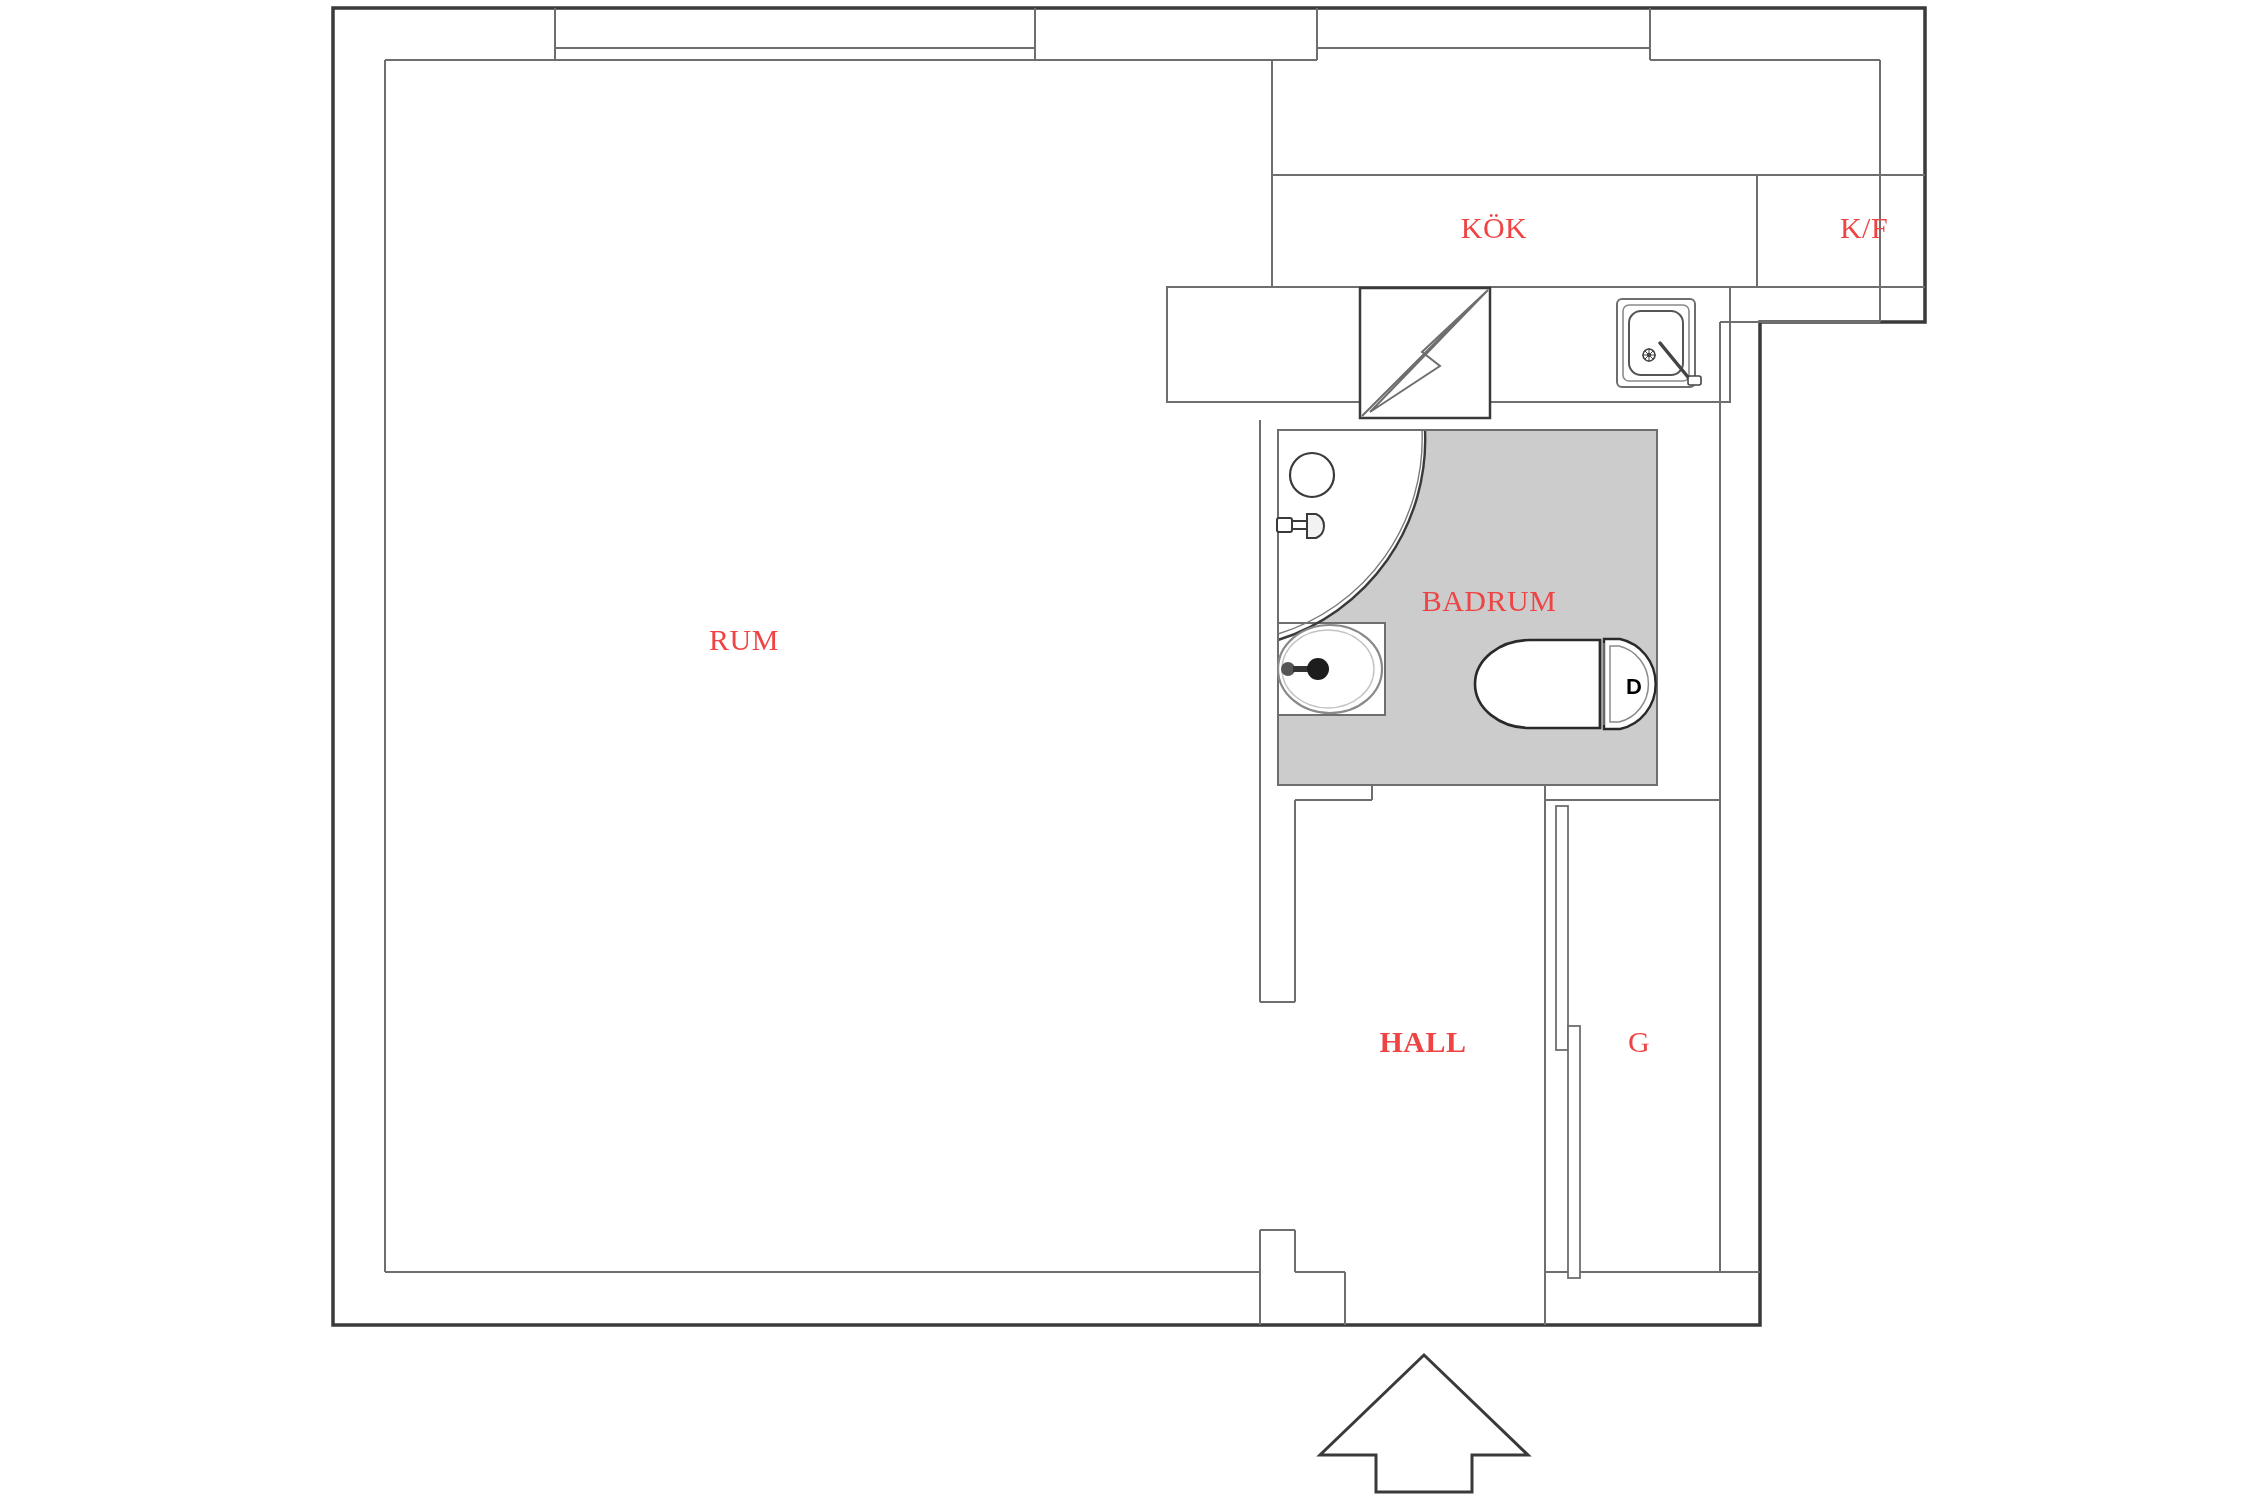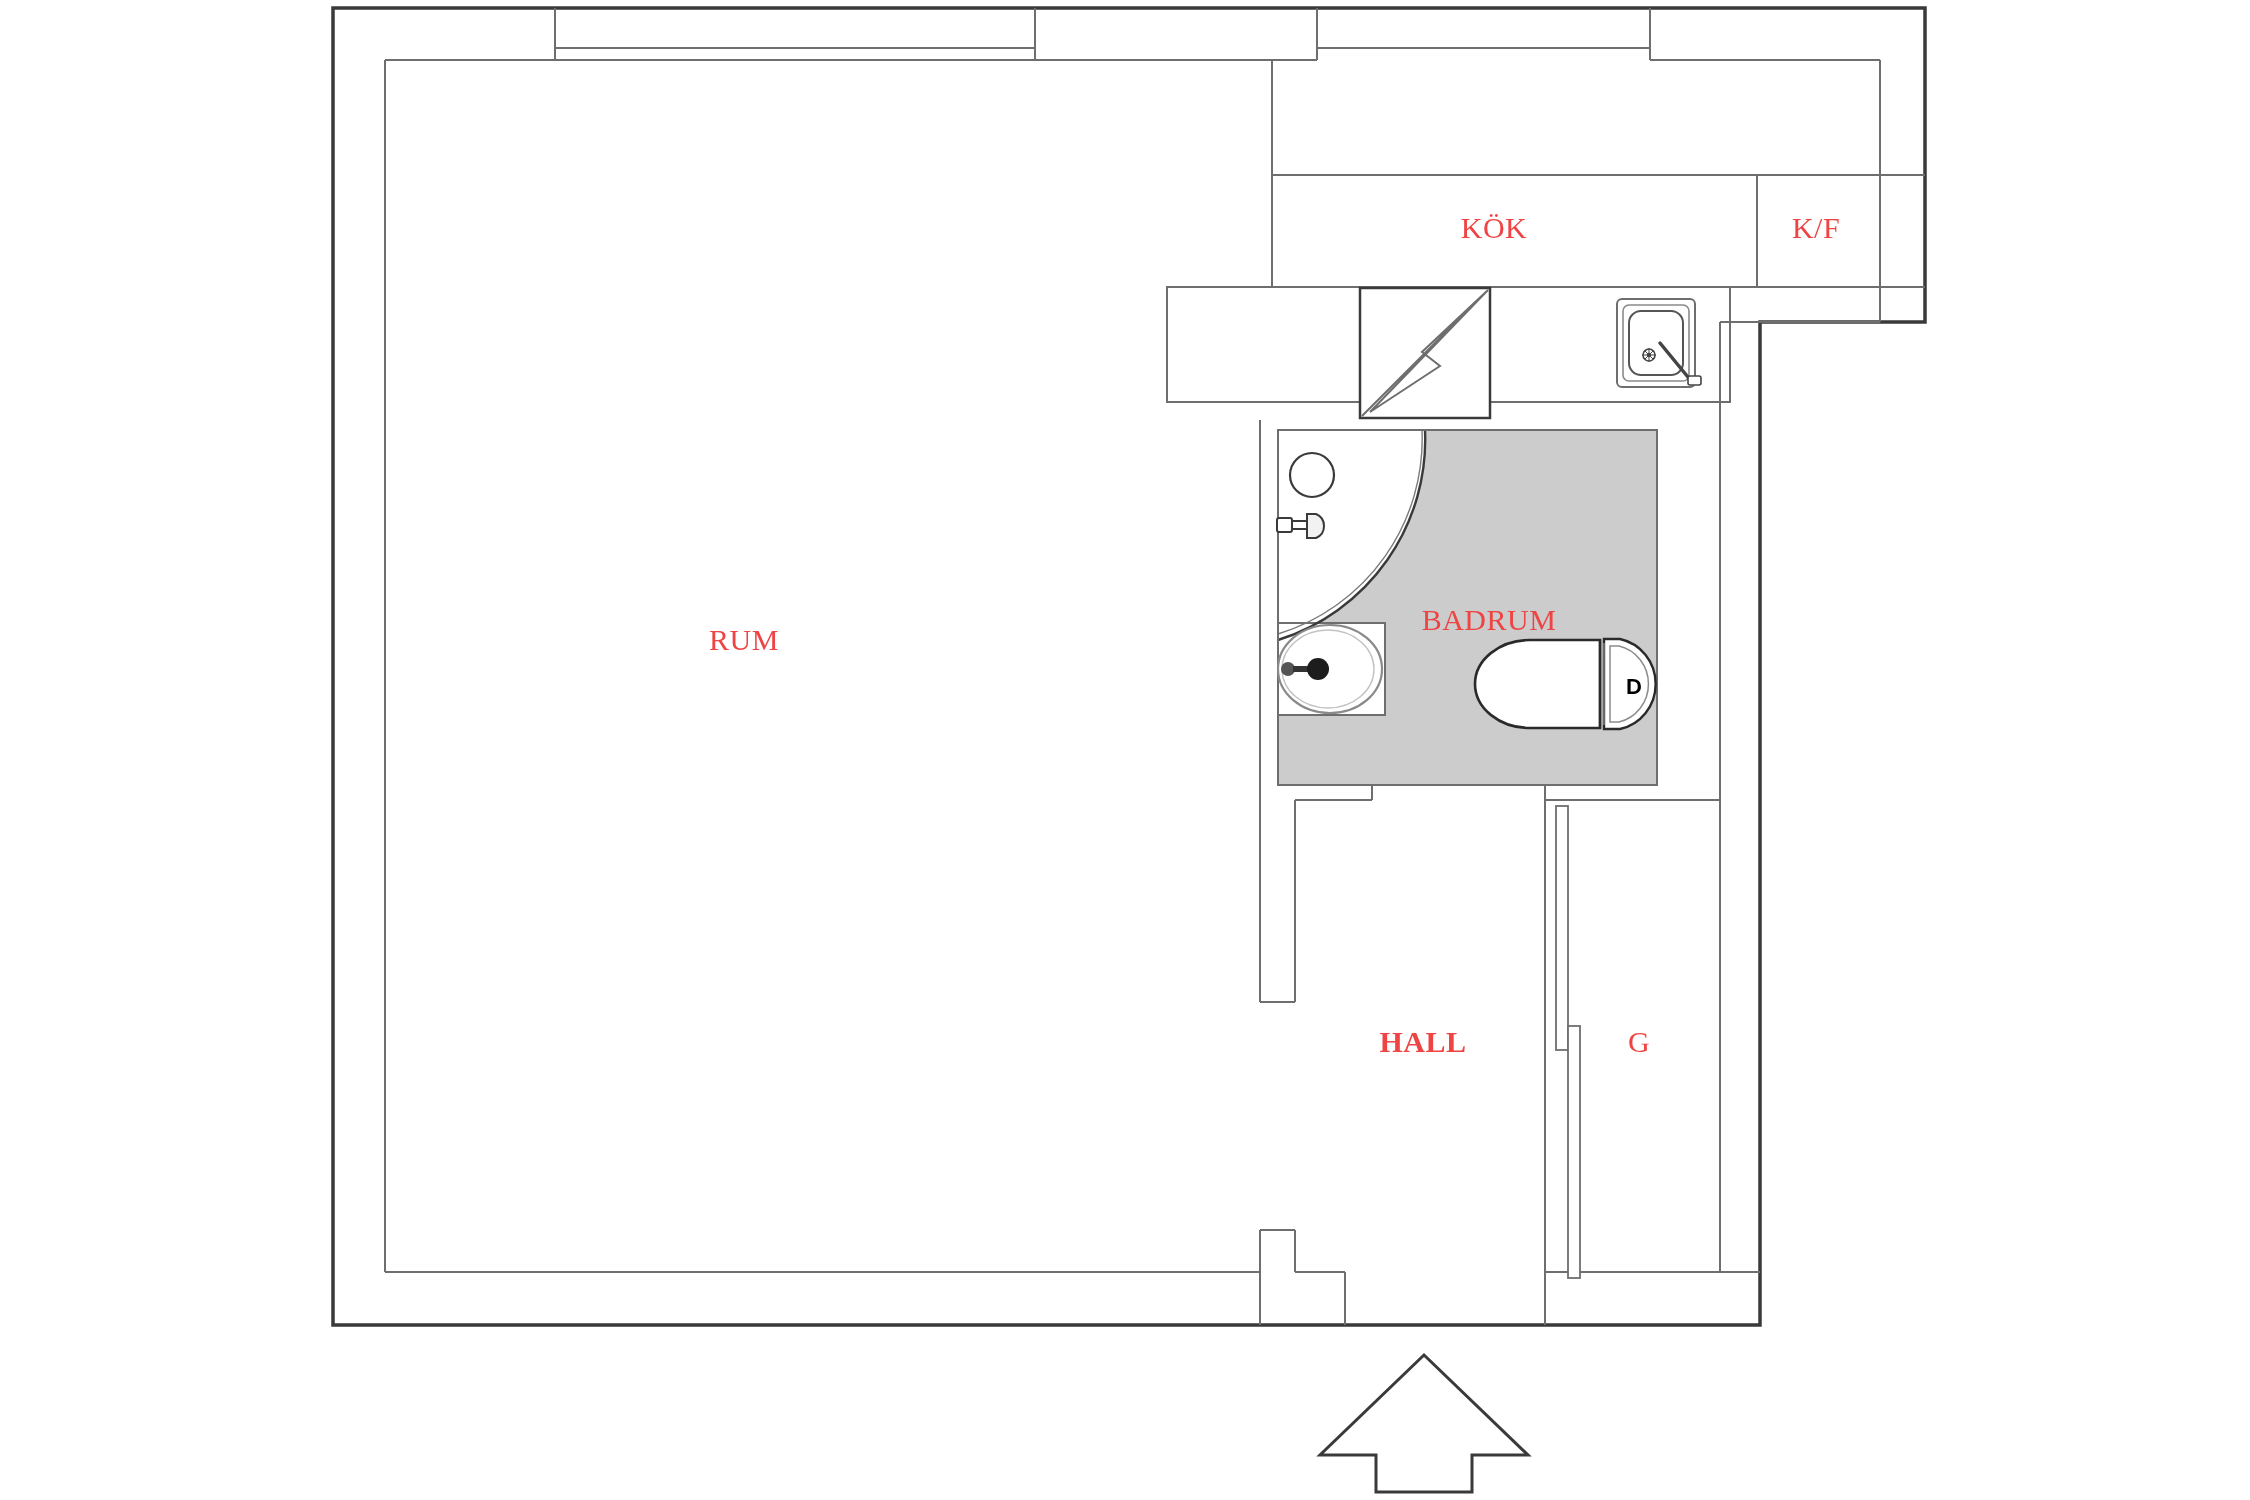--- a/index.html
+++ b/index.html
@@ -31,21 +31,21 @@
     position: absolute;
     font-family: "Liberation Serif", "DejaVu Serif", serif;
     color: #ef4444;
     white-space: nowrap;
     transform: translate(-50%, -50%);
     letter-spacing: 0.5px;
     user-select: none;
   }
   .lbl-rum   { font-size: 30px; }
   .lbl-kok   { font-size: 30px; }
-  .lbl-kf    { font-size: 30px; }
+  .lbl-kf    { font-size: 30px; margin-left: 48px; }
   .lbl-bad   { font-size: 30px; }
   .lbl-hall  { font-size: 30px; }
   .lbl-g     { font-size: 30px; }
   .fixture-label {
     position: absolute;
     font-family: "Liberation Sans", "DejaVu Sans", sans-serif;
     font-weight: bold;
     font-size: 22px;
     color: #000000;
     transform: translate(-50%, -50%);
@@ -252,21 +252,21 @@
     </g>
 
   </svg>
 
   <div class="room-label lbl-rum" style="left:744px; top:640px;text-align:center;">RUM</div>
 
   <div class="room-label lbl-kok" style="left:1494px; top:228px;">KÖK</div>
 
   <div class="room-label lbl-kf" style="left:1816px; top:228px;">K/F</div>
 
-  <div class="room-label lbl-bad" style="left:1489px; top:620px;text-align:center;">BADRUM</div>
+  <div class="room-label lbl-bad" style="left:1489px; top:601px;text-align:center;">BADRUM</div>
 
   <div class="room-label lbl-hall" style="left:1423px; top:1042px;font-weight:bold;">HALL</div>
 
   <div class="room-label lbl-g" style="left:1639px; top:1042px;">G</div>
 
   <div class="fixture-label" style="left:1634px; top:687px;">D</div>
 
 </div>
 
 </body></html>

